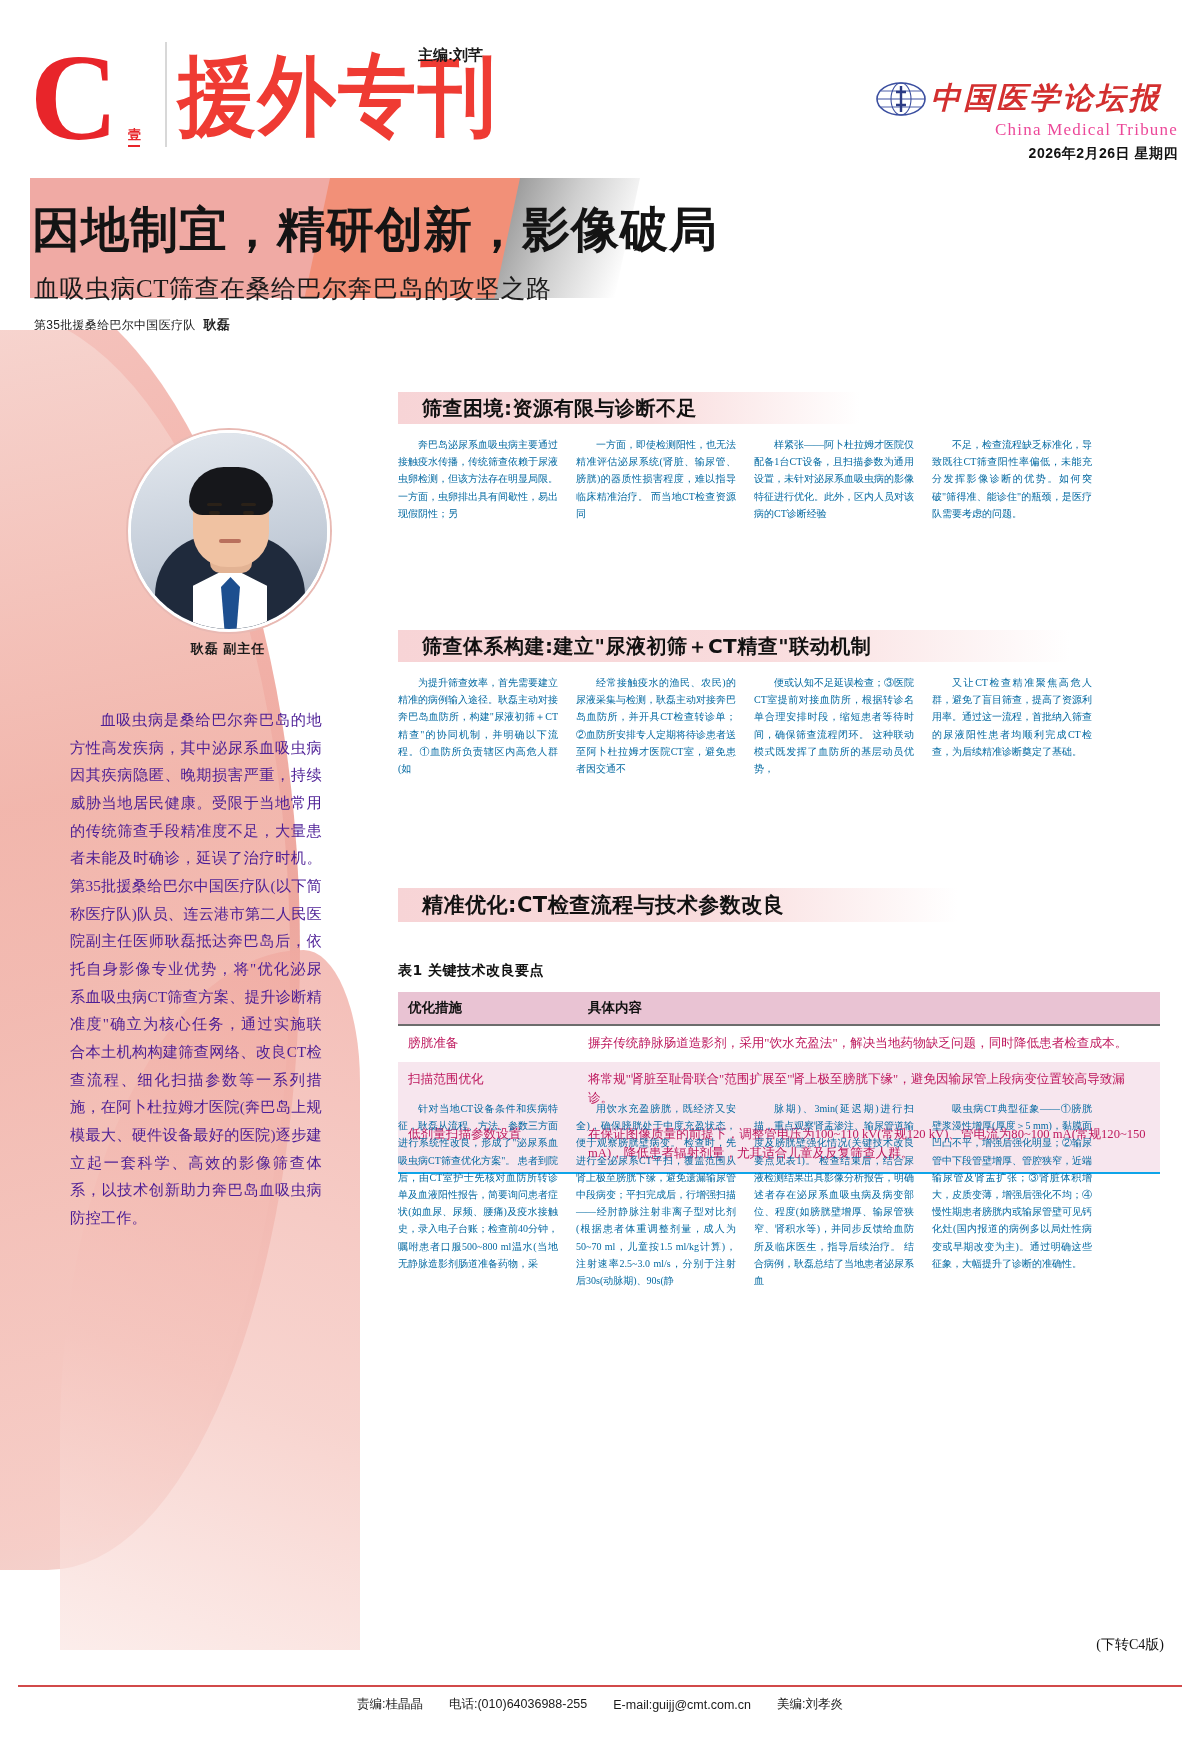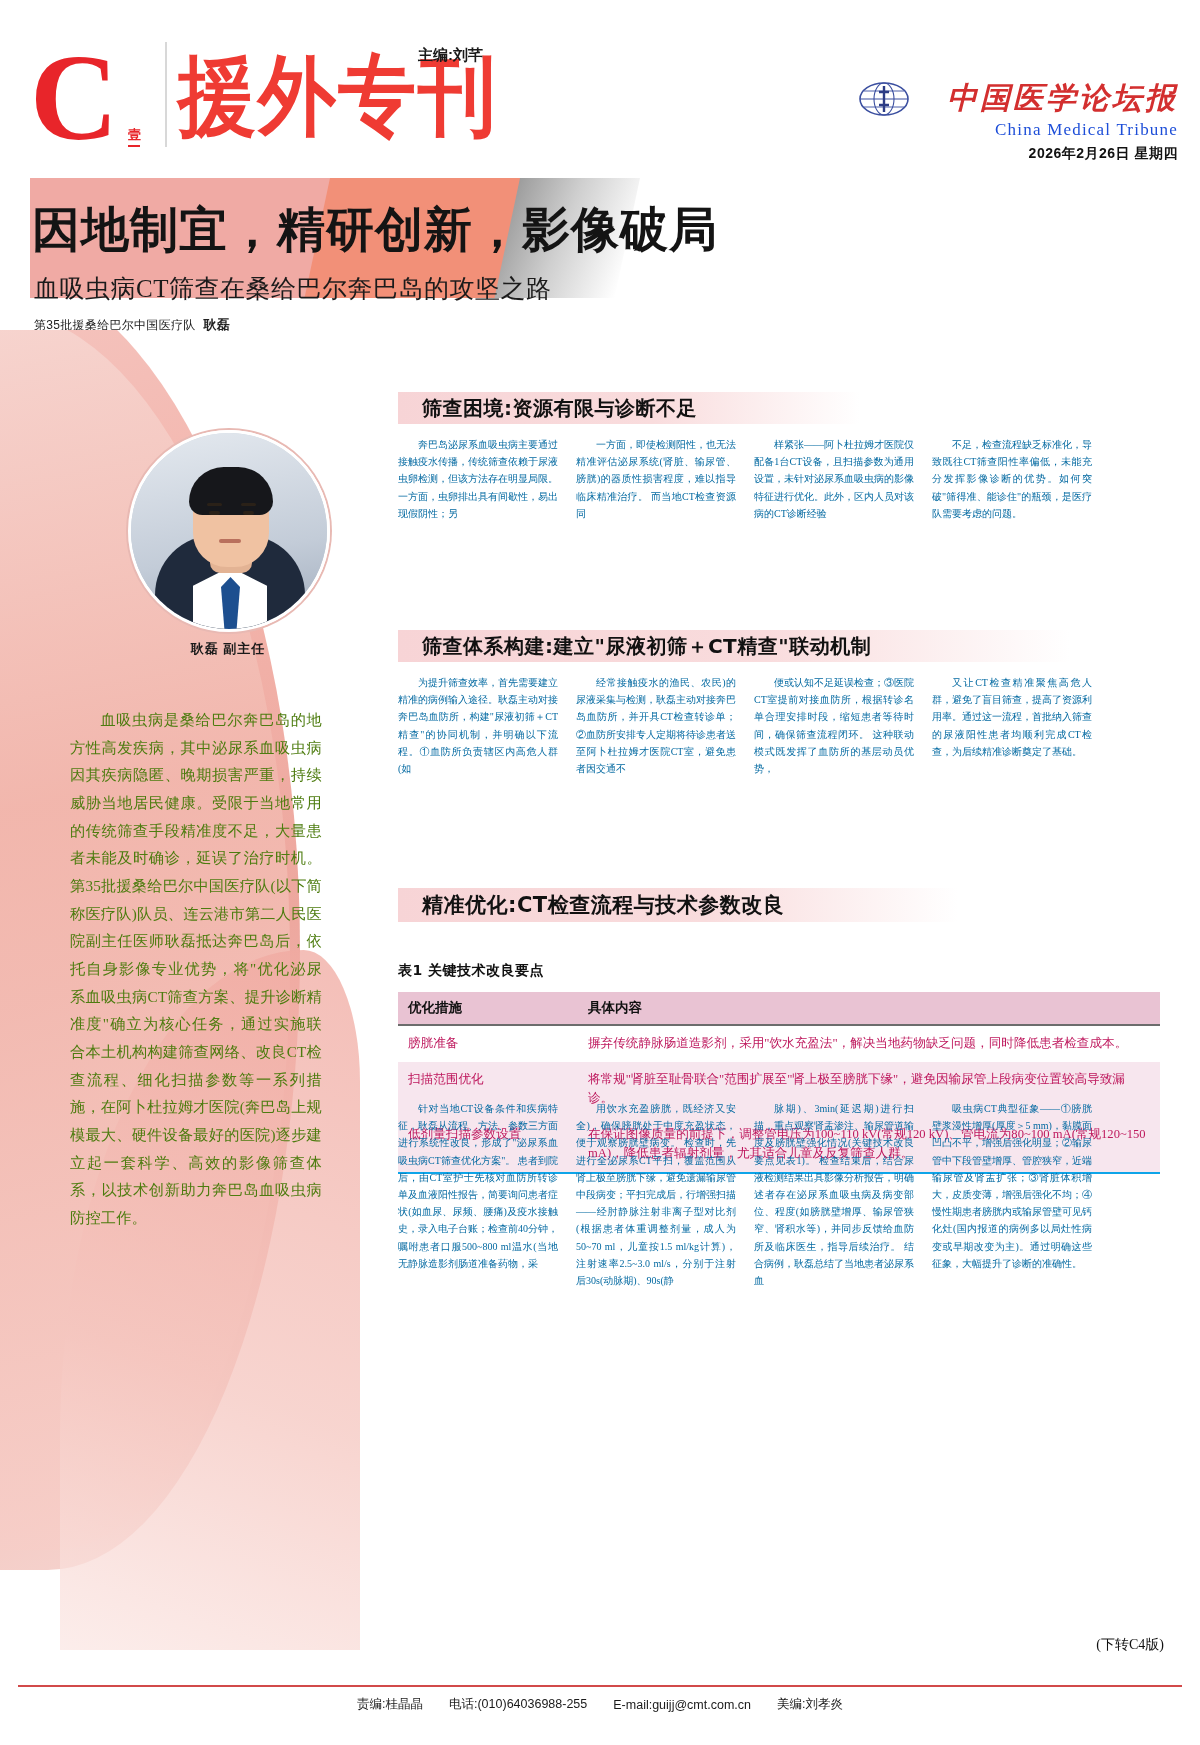--- a/index.html
+++ b/index.html
@@ -34,30 +34,30 @@
     font-size:78px;font-weight:700;color:#ef3b33;letter-spacing:2px;
     line-height:1;
     transform:scaleY(1.12);transform-origin:left top;
   }
   .editor{
     position:absolute;left:385px;top:46px;
     font-family:"Liberation Sans","DejaVu Sans",sans-serif;
     font-size:15px;font-weight:700;color:#1a1a1a;margin-left:33px;
   }
   .logo-block{position:absolute;right:22px;top:78px;width:320px;height:95px;text-align:right;}
-  .logo-row{display:flex;align-items:center;justify-content:space-between;gap:4px;}
+  .logo-row{display:flex;align-items:center;justify-content:center;gap:4px;}
   .globe{width:52px;height:36px;flex:0 0 auto;}
   .logo-cn{
     font-family:"Liberation Serif","DejaVu Serif",serif;
     font-size:30px;font-weight:700;color:#d32f2f;letter-spacing:3px;
     font-style:italic;
   }
   .logo-en{
     font-family:"Liberation Serif","DejaVu Serif",serif;
-    font-size:17px;color:#1d4ed8;letter-spacing:1.2px;margin-top:1px;
+    font-size:17px;color:#ec4899;letter-spacing:1.2px;margin-top:1px;
   }
   .logo-date{
     font-family:"Liberation Sans","DejaVu Sans",sans-serif;
     font-size:14px;font-weight:700;color:#111;margin-top:5px;letter-spacing:0.5px;
   }
 
   
   .banner{position:absolute;left:30px;top:178px;width:690px;height:120px;overflow:hidden;}
   .banner .b1{position:absolute;left:0;top:0;width:330px;height:120px;background:#f0aaa4;}
   .banner .b2{position:absolute;left:300px;top:0;width:250px;height:120px;background:#f29078;
@@ -145,21 +145,21 @@
   .portrait-cap{
     position:absolute;left:128px;top:640px;width:200px;text-align:center;
     font-family:"Liberation Sans","DejaVu Sans",sans-serif;
     font-size:13px;font-weight:700;color:#1a1a1a;letter-spacing:1px;
   }
 
   
   .lead{
     position:absolute;left:70px;top:706px;width:252px;
     font-family:"Liberation Serif","DejaVu Serif",serif;
-    font-size:15.2px;line-height:1.82;color:#4d7c0f;
+    font-size:15.2px;line-height:1.82;color:#4c1d95;
     text-align:justify;text-justify:inter-character;
     letter-spacing:0.2px;
   }
   .lead p{margin:0;text-indent:2em;}
 
   
   .sec-head{
     position:absolute;height:32px;
     background:linear-gradient(90deg,#f7d4d6 0%,#f9dcdd 55%,#ffffff 100%);
     display:flex;align-items:center;

